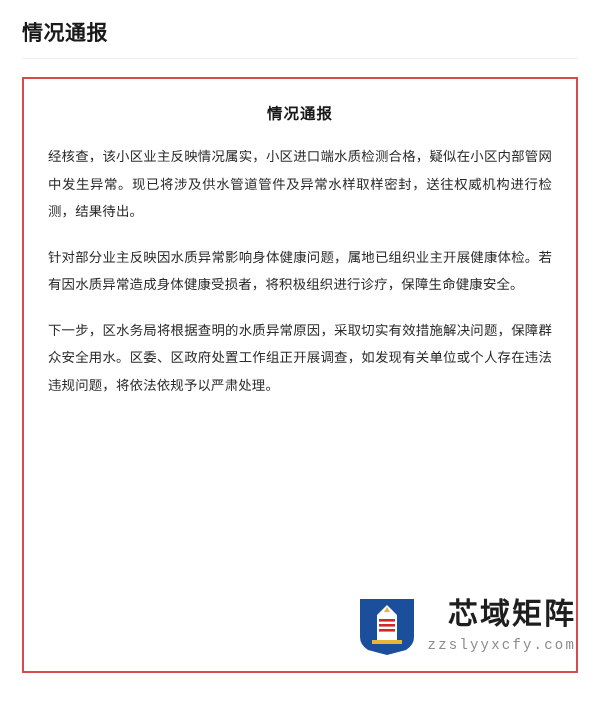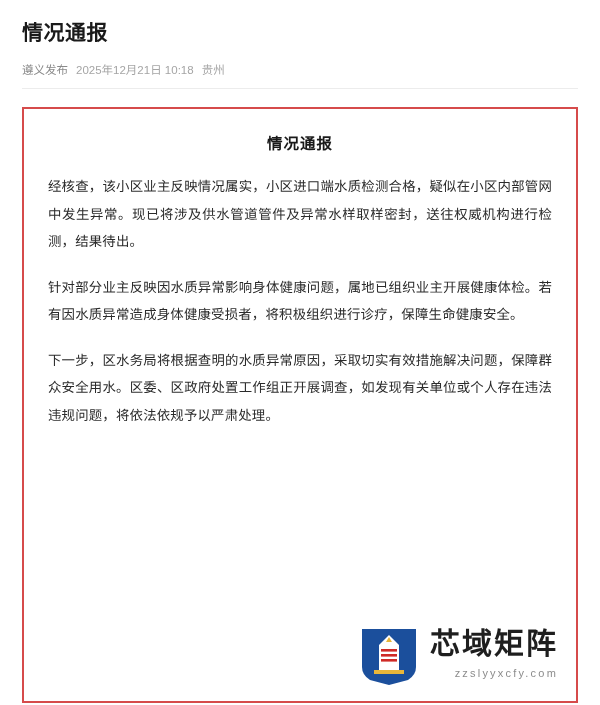--- a/index.html
+++ b/index.html
@@ -90,21 +90,21 @@
     color: #2b2b2b;
     text-align: justify;
     margin: 0 0 18px 0;
     text-indent: 0;
     letter-spacing: 0.2px;
   }
 
   
   .logo-block {
     position: absolute;
-    right: 18px;
+    right: 0;
     bottom: 16px;
     display: flex;
     align-items: flex-start;
     gap: 10px;
     margin-top: 42px;
   }
   .logo-mark {
     width: 62px;
     height: 62px;
     position: relative;
@@ -119,39 +119,34 @@
   }
   .logo-text {
     font-size: 30px;
     font-weight: bold;
     color: #1e1e1e;
     letter-spacing: 2px;
     line-height: 1.1;
     font-family: "Liberation Serif", serif;
   }
   .logo-url {
-    font-size: 11px;
+    font-size: 14px;
     color: #8c8c8c;
     letter-spacing: 2.2px;
     margin-top: 7px;
-    font-family: Liberation Sans, sans-serif;
+    font-family: Liberation Mono, monospace;
   }
 </style>
 </head>
 <body>
 
 <div class="page">
 
   <div class="header">
     <h1 class="page-title">情况通报</h1>
-    <div class="meta-row">
-      <span class="meta-source">遵义发布</span>
-      <span class="meta-time">2025年12月21日 10:18</span>
-      <span class="meta-loc">贵州</span>
-    </div>
     <div class="header-rule"></div>
   </div>
 
   <div class="article-card">
     <div class="article-inner">
       <div class="article-title">情况通报</div>
       <p class="para">经核查，该小区业主反映情况属实，小区进口端水质检测合格，疑似在小区内部管网中发生异常。现已将涉及供水管道管件及异常水样取样密封，送往权威机构进行检测，结果待出。</p>
       <p class="para">针对部分业主反映因水质异常影响身体健康问题，属地已组织业主开展健康体检。若有因水质异常造成身体健康受损者，将积极组织进行诊疗，保障生命健康安全。</p>
       <p class="para">下一步，区水务局将根据查明的水质异常原因，采取切实有效措施解决问题，保障群众安全用水。区委、区政府处置工作组正开展调查，如发现有关单位或个人存在违法违规问题，将依法依规予以严肃处理。</p>
     </div>

